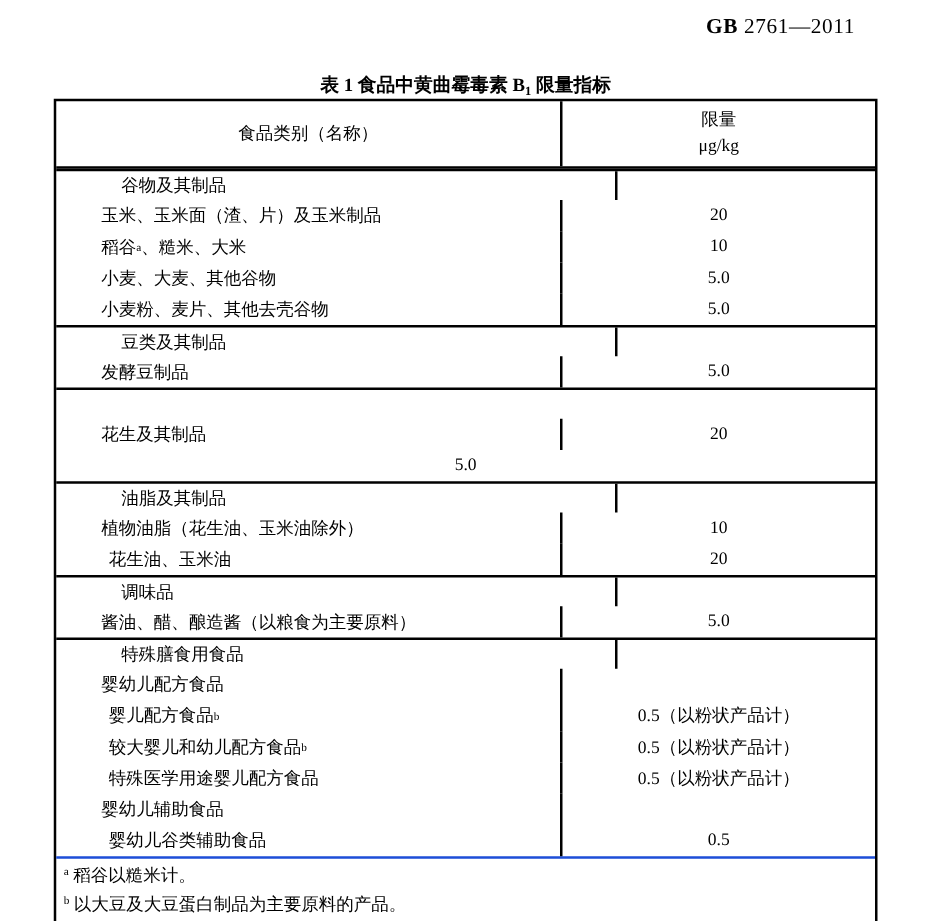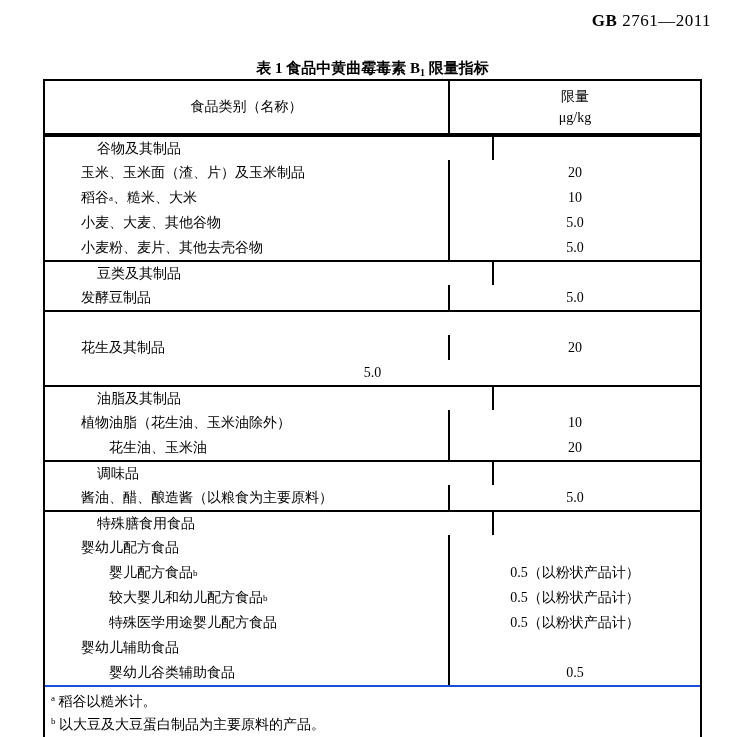--- a/index.html
+++ b/index.html
@@ -10,21 +10,21 @@
     background: #ffffff;
     font-family: "Liberation Serif", "DejaVu Serif", serif;
     color: #000000;
     overflow: hidden;
   }
   .page { position: relative; width: 748px; height: 737px; background:#fff; }
 
   .doc-code {
     position: absolute;
     top: 11px;
-    right: 37px;
+    right: 64px;
     font-size: 17px;
     letter-spacing: 0.5px;
     white-space: nowrap;
   }
   .doc-code .bold { font-weight: bold; }
 
   .table-title {
     position: absolute;
     top: 59px;
     left: 43px;
@@ -65,21 +65,21 @@
   .name-cell {
     width: 405px;
     box-sizing: border-box;
     border-right: 2px solid #000;
     display: flex; align-items: center;
     white-space: nowrap;
     overflow: hidden;
   }
   .indent-0 .name-cell { padding-left: 8px; margin-left: 44px; }
   .indent-1 .name-cell { padding-left: 36px; text-align: right; }
-  .indent-2 .name-cell { padding-left: 64px; }
+  .indent-2 .name-cell { padding-left: 42px; }
   .value-cell {
     flex: 1;
     display: flex; align-items: center; justify-content: center;
     white-space: nowrap;
   }
   sup { font-size: 9px; vertical-align: 5px; line-height: 0; }
 
   .footnotes {
     border-top: 2px solid #1d4ed8;
     padding: 3px 0 2px 6px;

